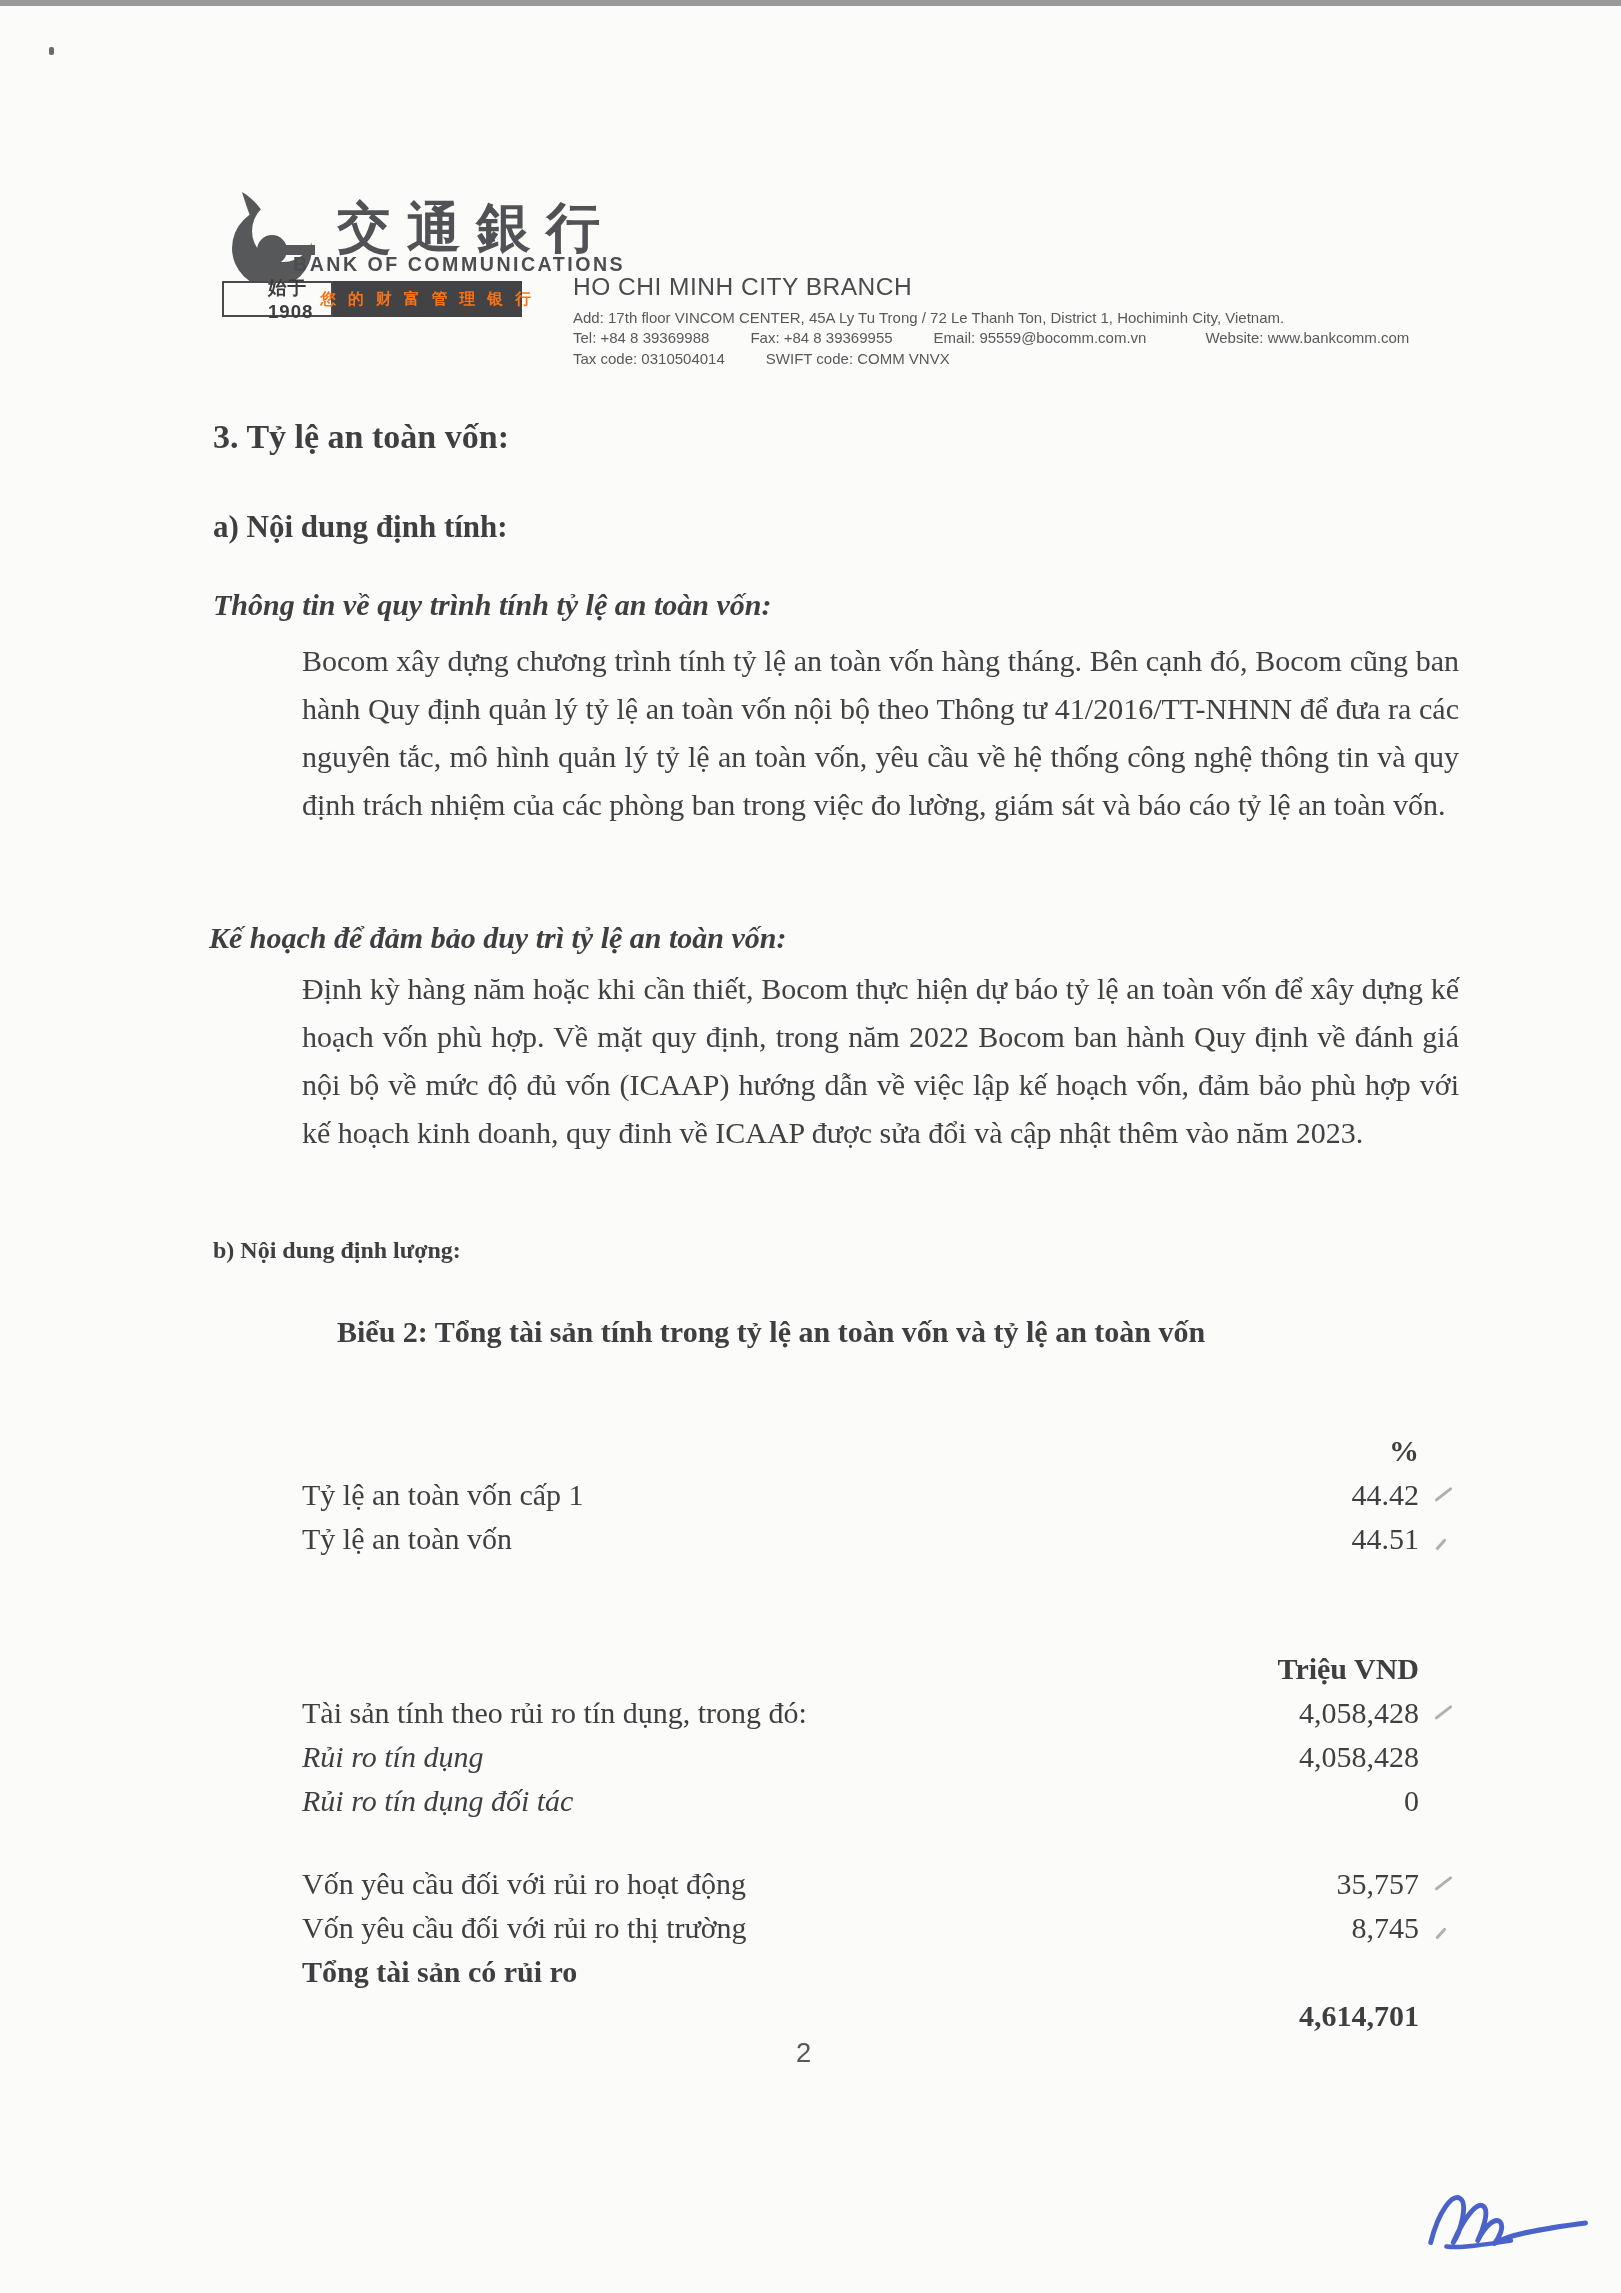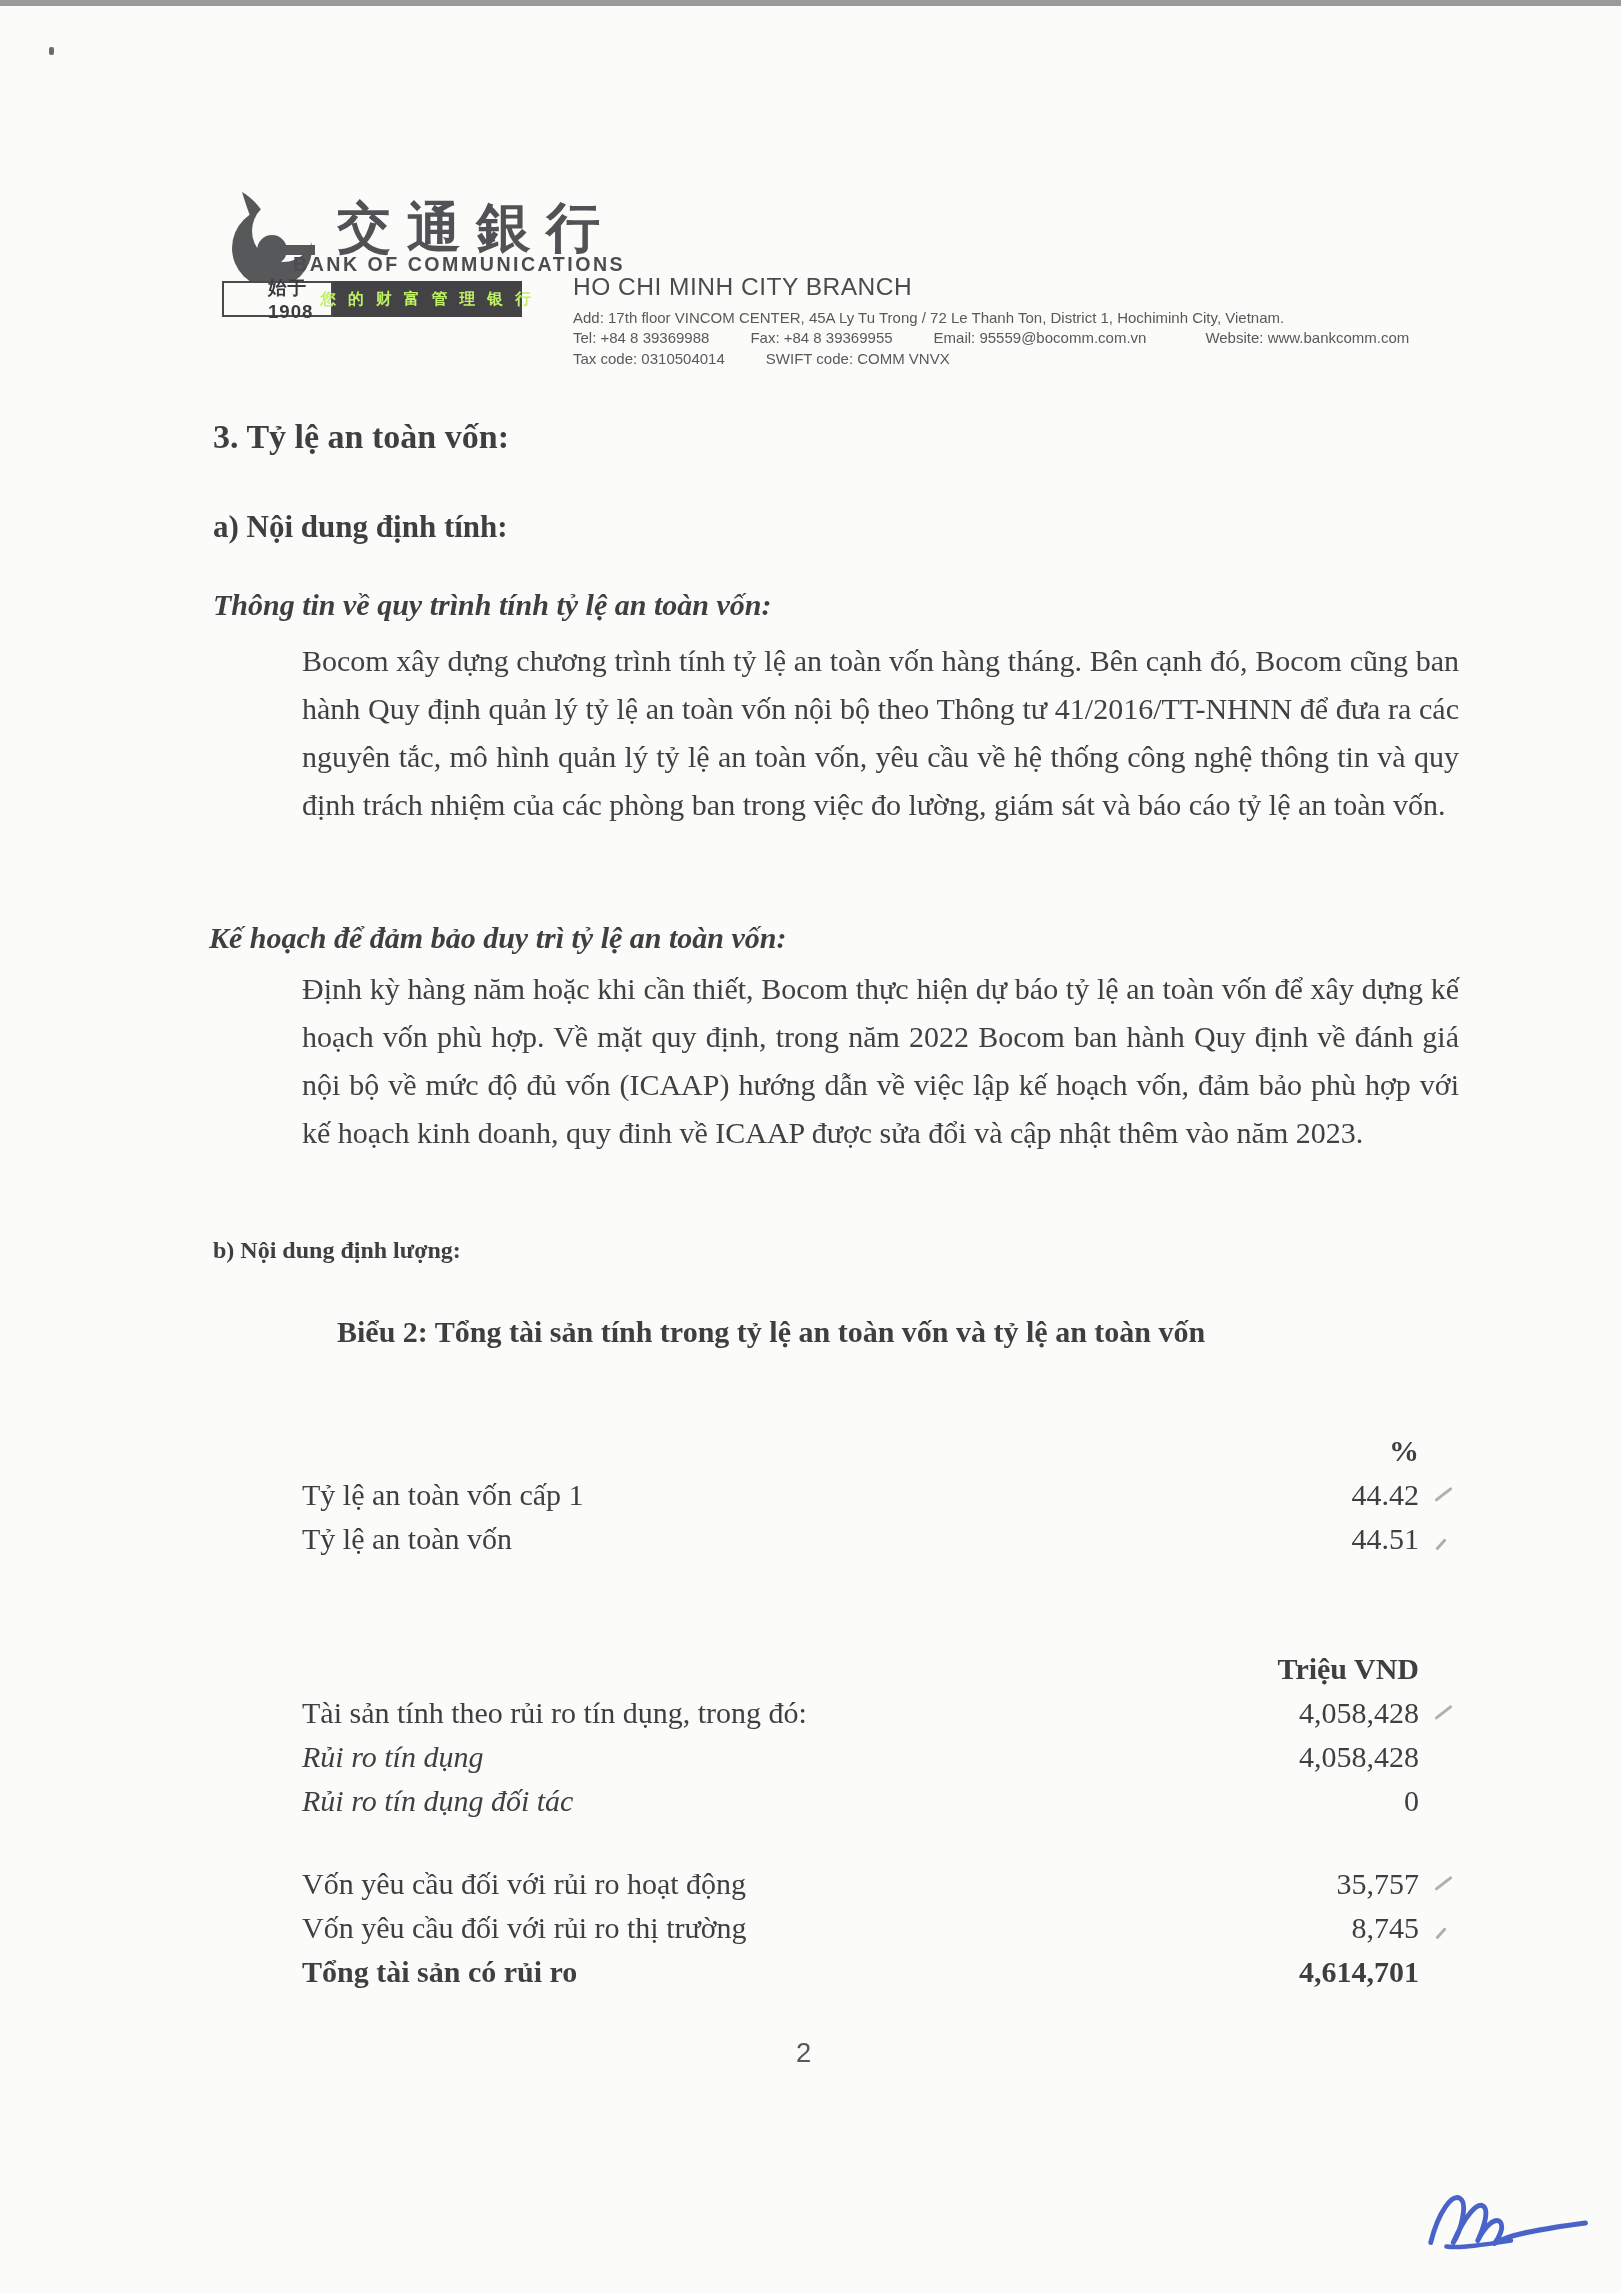--- a/index.html
+++ b/index.html
@@ -20,21 +20,21 @@
     position:absolute; left:293px; top:247px; font-size:19.6px; font-weight:bold;
     letter-spacing:2.5px; color:#4c4d50; font-family:Liberation Sans, sans-serif; white-space:nowrap;
   }
   .banner { position:absolute; left:222px; top:275px; height:36px; display:flex; }
   .banner-founded {
     width:111px; background:#fbfbf9; border:2.9px solid #4a4a4c; color:#3c3c3e;
     font-size:18.6px; font-weight:bold; display:flex; align-items:center; justify-content:center;
     font-family:"Liberation Sans","DejaVu Sans",sans-serif; letter-spacing:1px;padding-left:44px;
   }
   .banner-slogan {
-    width:189px; background:#434345; color:#bef264; font-size:15.7px; font-weight:bold;
+    width:189px; background:#434345; color:#f97316; font-size:15.7px; font-weight:bold;
     display:flex; align-items:center; justify-content:center; letter-spacing:3.9px;
     font-family:"Liberation Sans","DejaVu Sans",sans-serif; white-space:nowrap;
   }
   .branch { position:absolute; left:573px; top:267px; width:1029px;
     font-family:"Liberation Sans","DejaVu Sans",sans-serif; }
   .branch-title { font-size:24.5px; color:#4b4b4d; letter-spacing:0.5px; }
   .branch-lines { margin-top:6.9px; font-size:15px; color:#59595b; line-height:20.6px; }
   .branch-lines .gap-s { display:inline-block; width:41px; }
   .branch-lines .gap-m { display:inline-block; width:59px; }
   
@@ -48,21 +48,21 @@
   .para2     { top:959px; }
   .h-b       { left:213px; top:1231px; font-size:24px; font-weight:bold; }
   .h-bieu    { left:337px; top:1309px; font-size:30px; font-weight:bold; }
   
   .fig-table { position:absolute; left:302px; top:1423px; width:1117px; font-size:30px; }
   .trow { position:relative; display:flex; height:44px; line-height:44px; }
   .trow .lbl { flex:1; white-space:nowrap; }
   .trow .val { text-align:right; min-width:225px; white-space:nowrap; }
   .trow.unit { justify-content:flex-end; font-weight:bold; }
   .trow.italic .lbl { font-style:italic; }
-  .trow.bold { font-weight:bold; }
+  .trow.bold { font-weight:bold;flex-direction:column; }
   .tick { position:absolute; right:-35px; top:19.6px; width:20.6px; height:2.9px;
     background:#b0b0ae; transform:rotate(-38deg); border-radius:2px; }
   .tick.small { right:-29px; top:25.5px; width:13.7px; transform:rotate(-48deg); }
   .gap-lg { margin-top:86px; }
   .gap-md { margin-top:39px; }
   
   .page-num { position:absolute; left:0; right:13.7px; top:2031px; text-align:center;
     font-size:27.4px; color:#58585a; font-family:"Liberation Sans","DejaVu Sans",sans-serif; }
   .signature { position:absolute; left:1417px; top:2164px; width:192px; height:102px; }
 </style>

